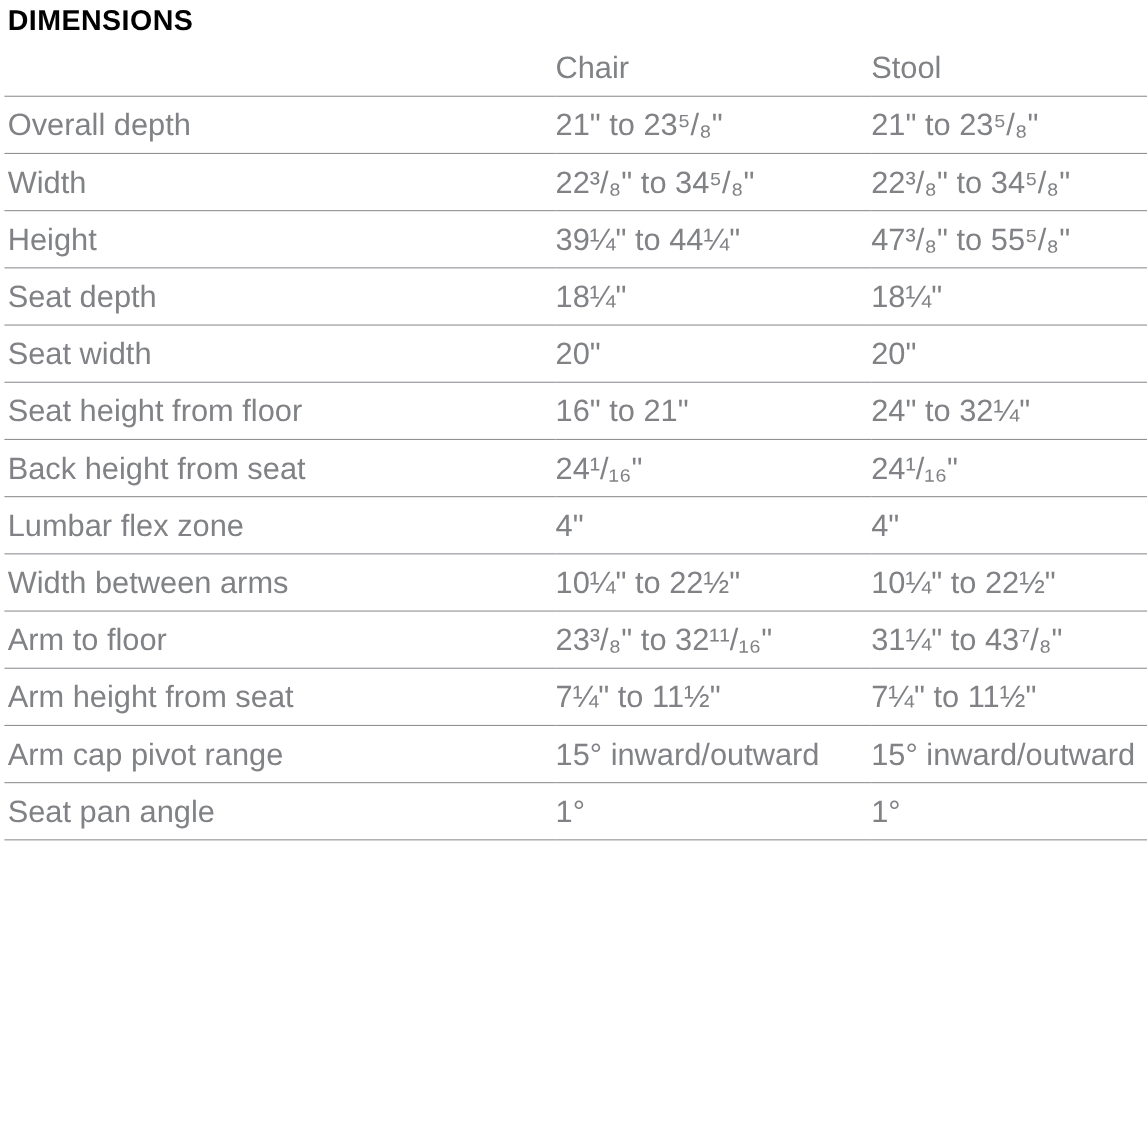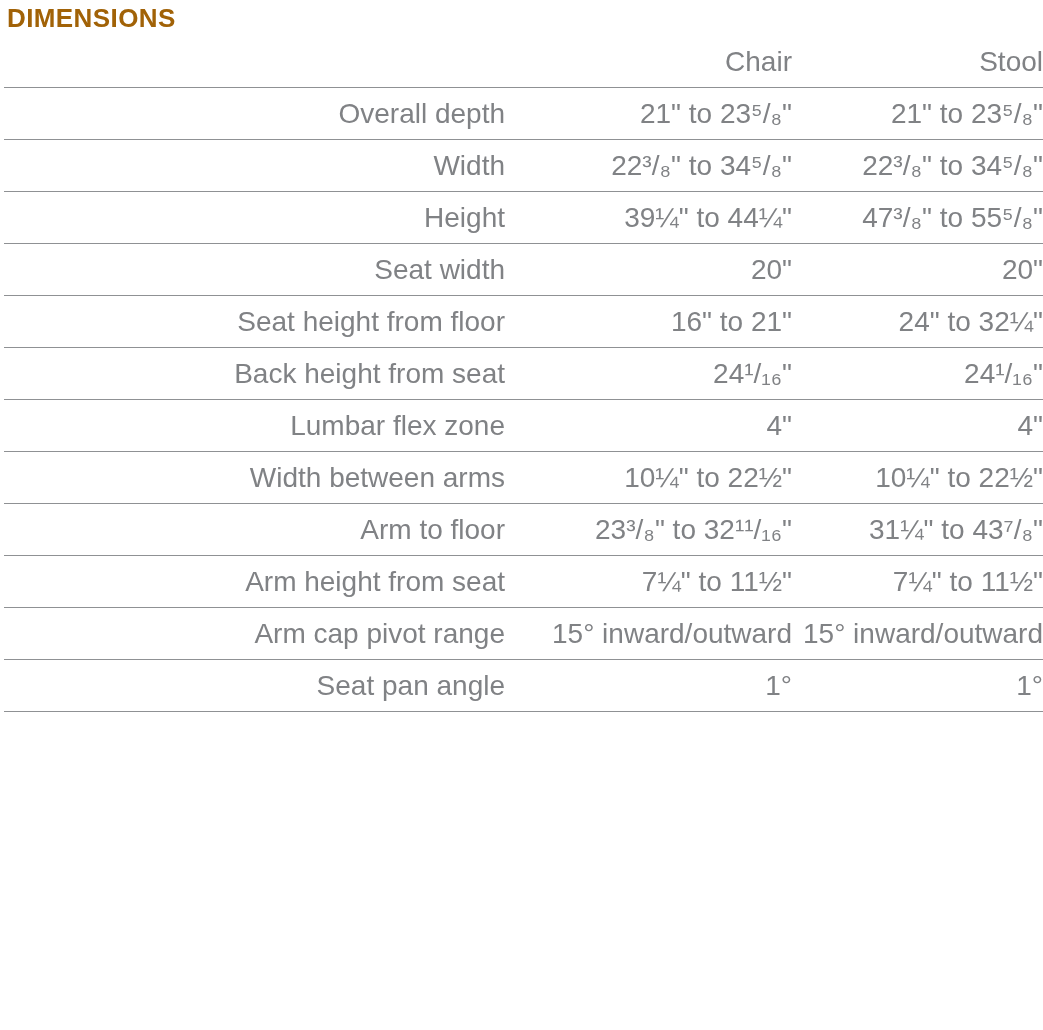--- a/index.html
+++ b/index.html
@@ -15,34 +15,34 @@
   }
   .page-title {
     margin: 0;
     box-sizing: border-box;
     height: 36px;
     padding: 3px 0 0 7px;
     font-size: 26px;
     line-height: 30px;
     font-weight: 700;
     letter-spacing: 0.4px;
-    color: #a16207;
+    color: #000000;
   }
   table.dimensions {
     margin-left: 4px;
     width: 1039px;
     border-collapse: collapse;
     table-layout: fixed;
   }
   col.c-label { width: 501px; }
   col.c-chair { width: 287px; }
   col.c-stool { width: 251px; }
   th, td {
     padding: 0;
-    text-align: right;
+    text-align: left;
     font-weight: 400;
     font-size: 28px;
     color: #808285;
     vertical-align: middle;
     white-space: nowrap;
     overflow: hidden;
   }
   thead th {
     height: 51px;
     border-bottom: 1px solid #8f9194;
@@ -81,20 +81,25 @@
       <td class="lbl">Width</td>
       <td>22³/₈" to 34⁵/₈"</td>
       <td>22³/₈" to 34⁵/₈"</td>
     </tr>
     <tr>
       <td class="lbl">Height</td>
       <td>39¼" to 44¼"</td>
       <td>47³/₈" to 55⁵/₈"</td>
     </tr>
     <tr>
+      <td class="lbl">Seat depth</td>
+      <td>18¼"</td>
+      <td>18¼"</td>
+    </tr>
+    <tr>
       <td class="lbl">Seat width</td>
       <td>20"</td>
       <td>20"</td>
     </tr>
     <tr>
       <td class="lbl">Seat height from floor</td>
       <td>16" to 21"</td>
       <td>24" to 32¼"</td>
     </tr>
     <tr>

